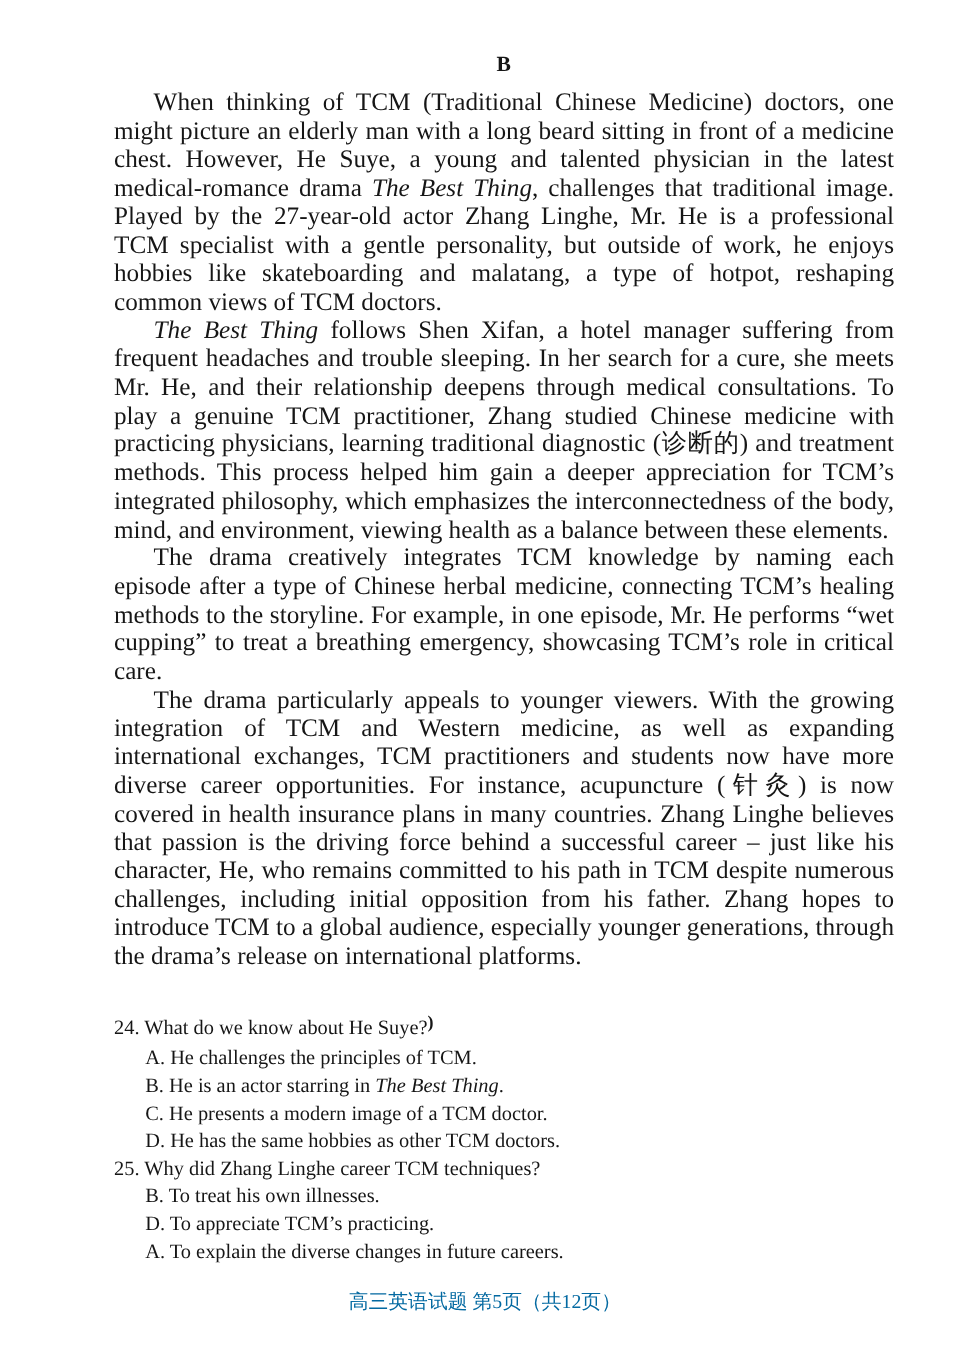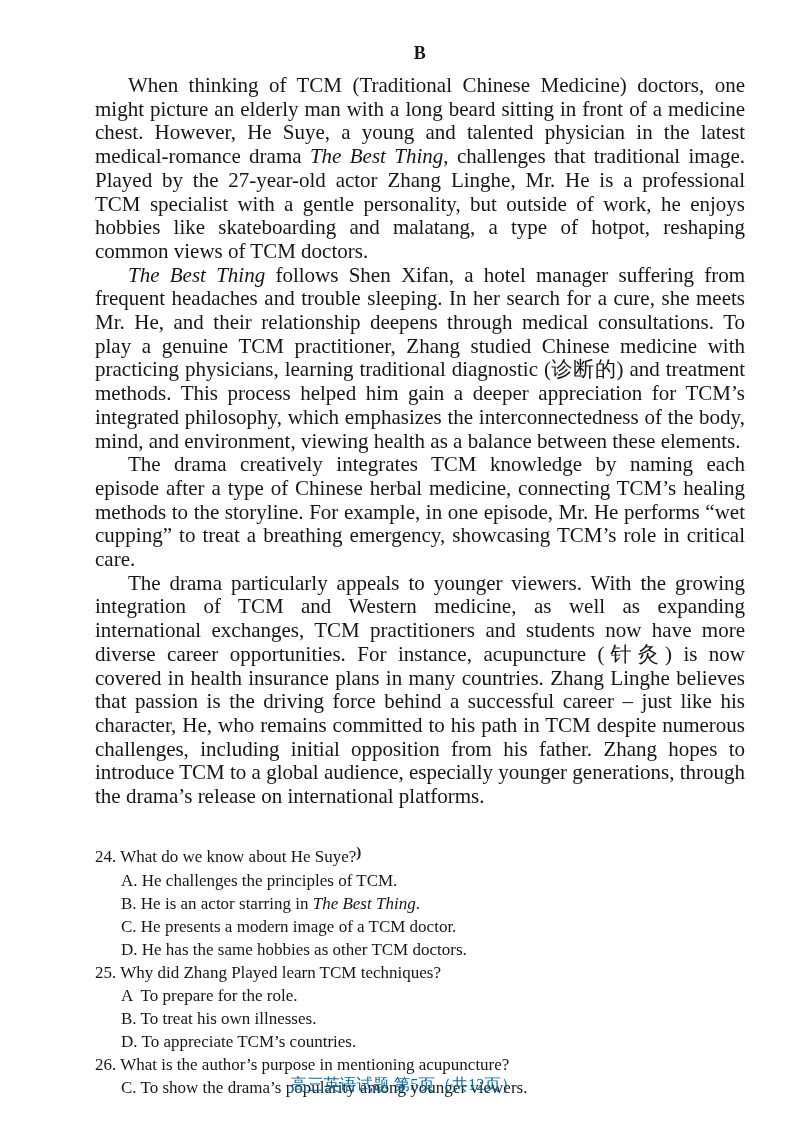--- a/index.html
+++ b/index.html
@@ -84,25 +84,23 @@
 
   <div class="questions">
       <div class="question">
         <div class="q-line"><span>24. </span><span>What do we know about He Suye?</span><span class="stray">)</span></div>
         <div class="option"><span>A. He challenges the principles of TCM.</span></div>
         <div class="option"><span>B. He is an actor starring in </span><i>The Best Thing</i><span>.</span></div>
         <div class="option"><span>C. He presents a modern image of a TCM doctor.</span></div>
         <div class="option"><span>D. He has the same hobbies as other TCM doctors.</span></div>
       </div>
       <div class="question">
-        <div class="q-line"><span>25. </span><span>Why did Zhang Played learn TCM techniques?</span></div>
-        <div class="option"><span>A  To prepare for the role.</span></div>
+        <div class="q-line"><span>25. </span><span>Why did Zhang Linghe career TCM techniques?</span></div>
         <div class="option"><span>B. To treat his own illnesses.</span></div>
-        <div class="option"><span>D. To appreciate TCM’s countries.</span></div>
+        <div class="option"><span>D. To appreciate TCM’s practicing.</span></div>
       </div>
       <div class="question">
-        <div class="q-line"><span>26. </span><span>What is the author’s purpose in mentioning acupuncture?</span></div>
-        <div class="option"><span>C. To show the drama’s popularity among younger viewers.</span></div>
+        <div class="option"><span>A. To explain the diverse changes in future careers.</span></div>
       </div>
     </div>
 </div>
 
 <div class="footer">高三英语试题  第5页（共12页）</div>
 
 </body></html>

